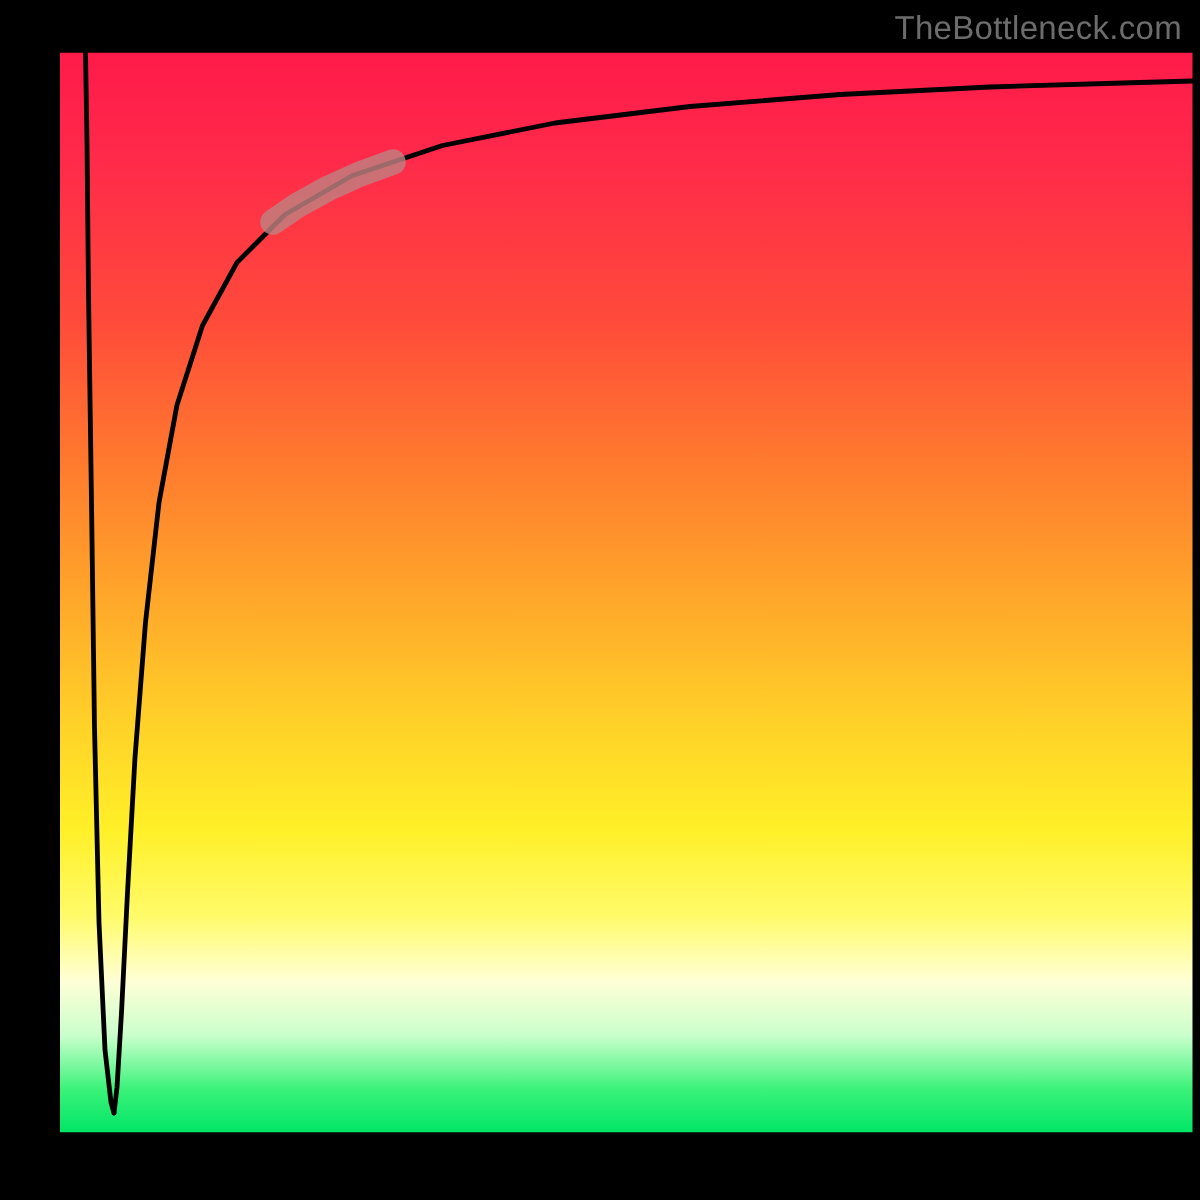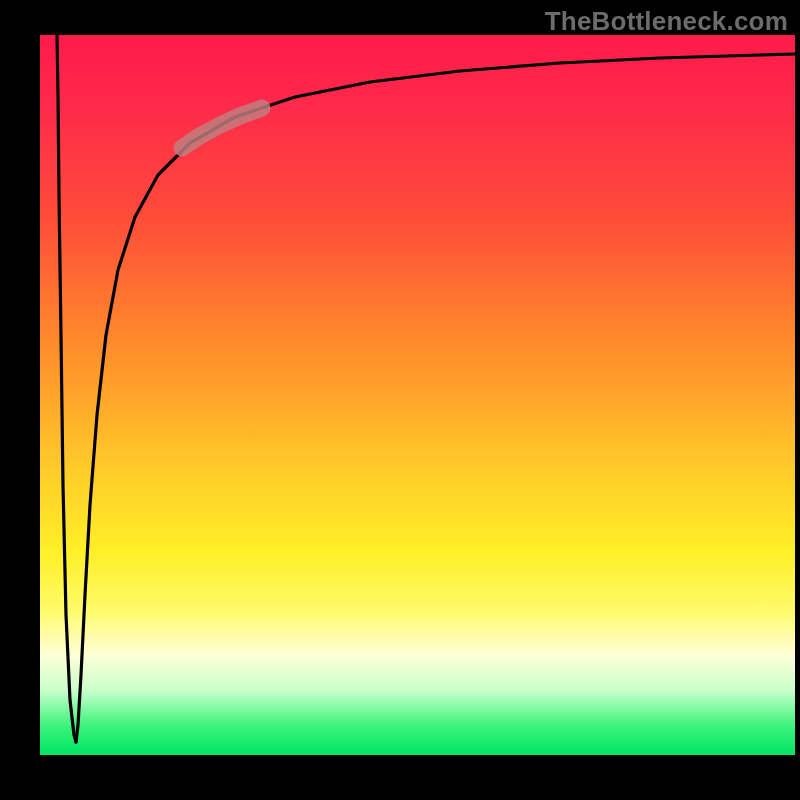--- a/index.html
+++ b/index.html
@@ -36,22 +36,22 @@
       #caffcc 91%,
       #3bf27a 96%,
       #00e566 100%
     );
   }
   .watermark {
     position: absolute;
     top: 6px;
     right: 12px;
     color: #6c6c6c;
-    font-size: 26px;
-    font-weight: 700;
+    font-size: 22px;
+    font-weight: 400;
     letter-spacing: 0.2px;
     user-select: none;
   }
   .black-frame-left {
     position: absolute;
     left: 0;
     top: 0;
     width: 40px;
     height: 800px;
     background: #000;

